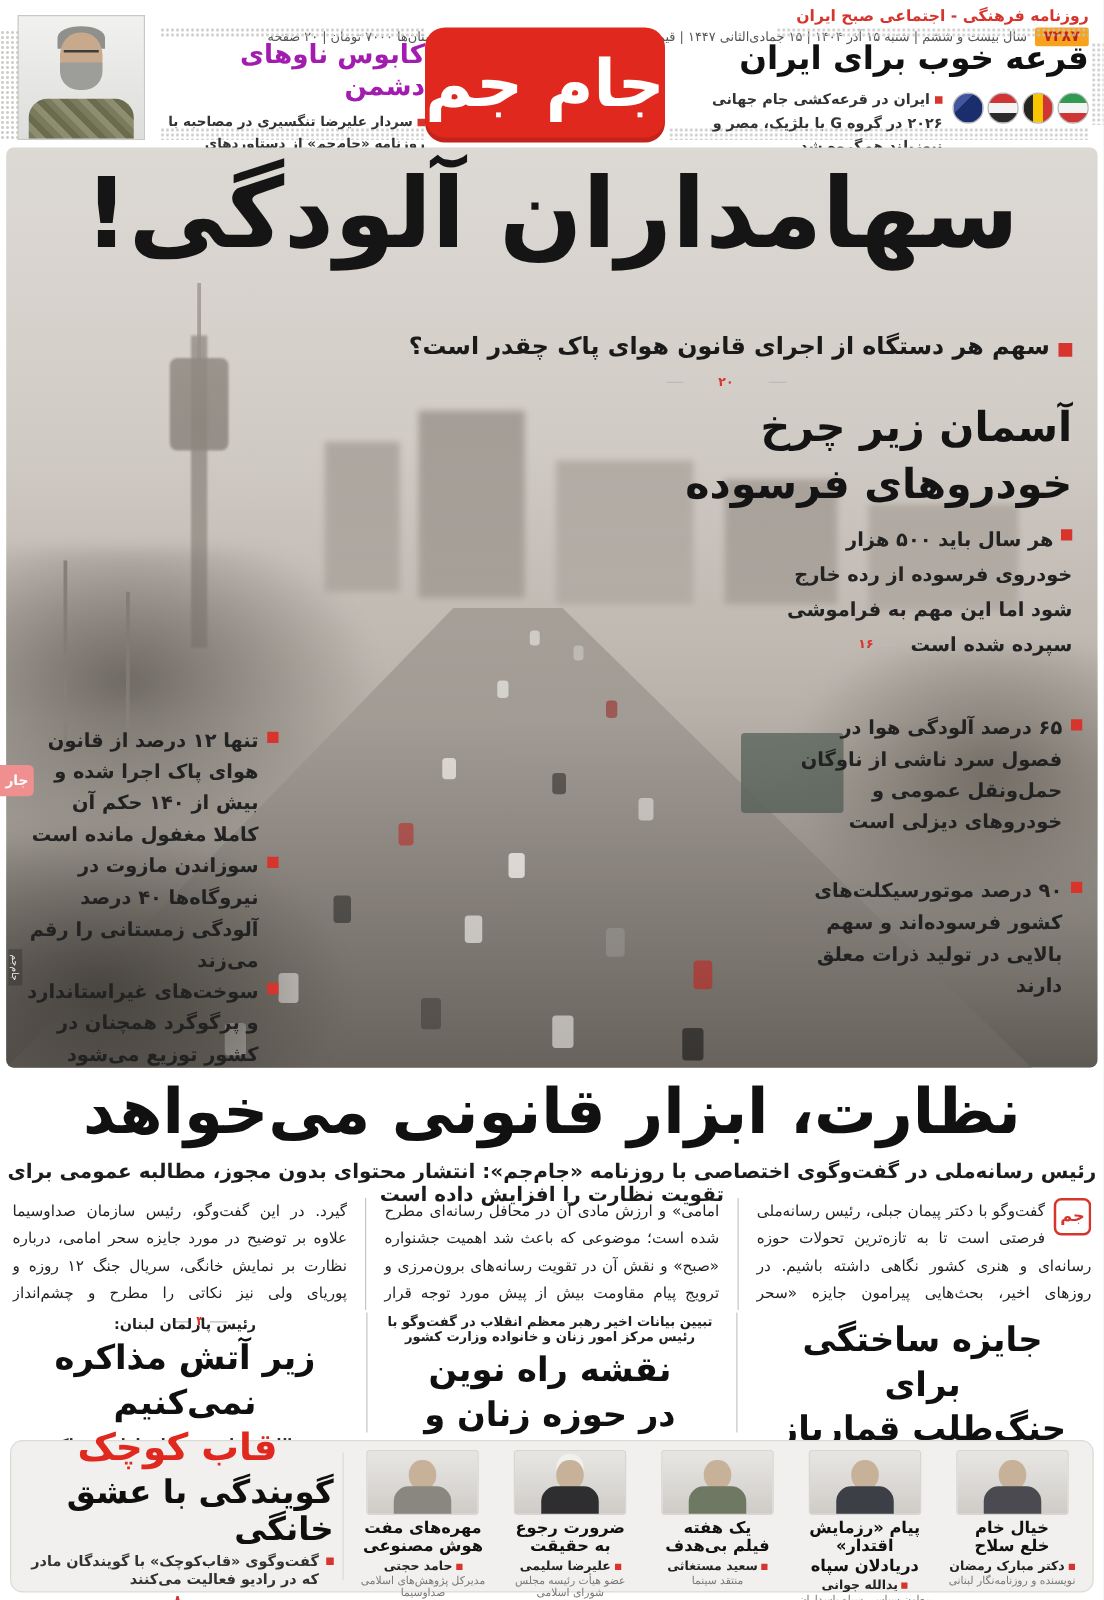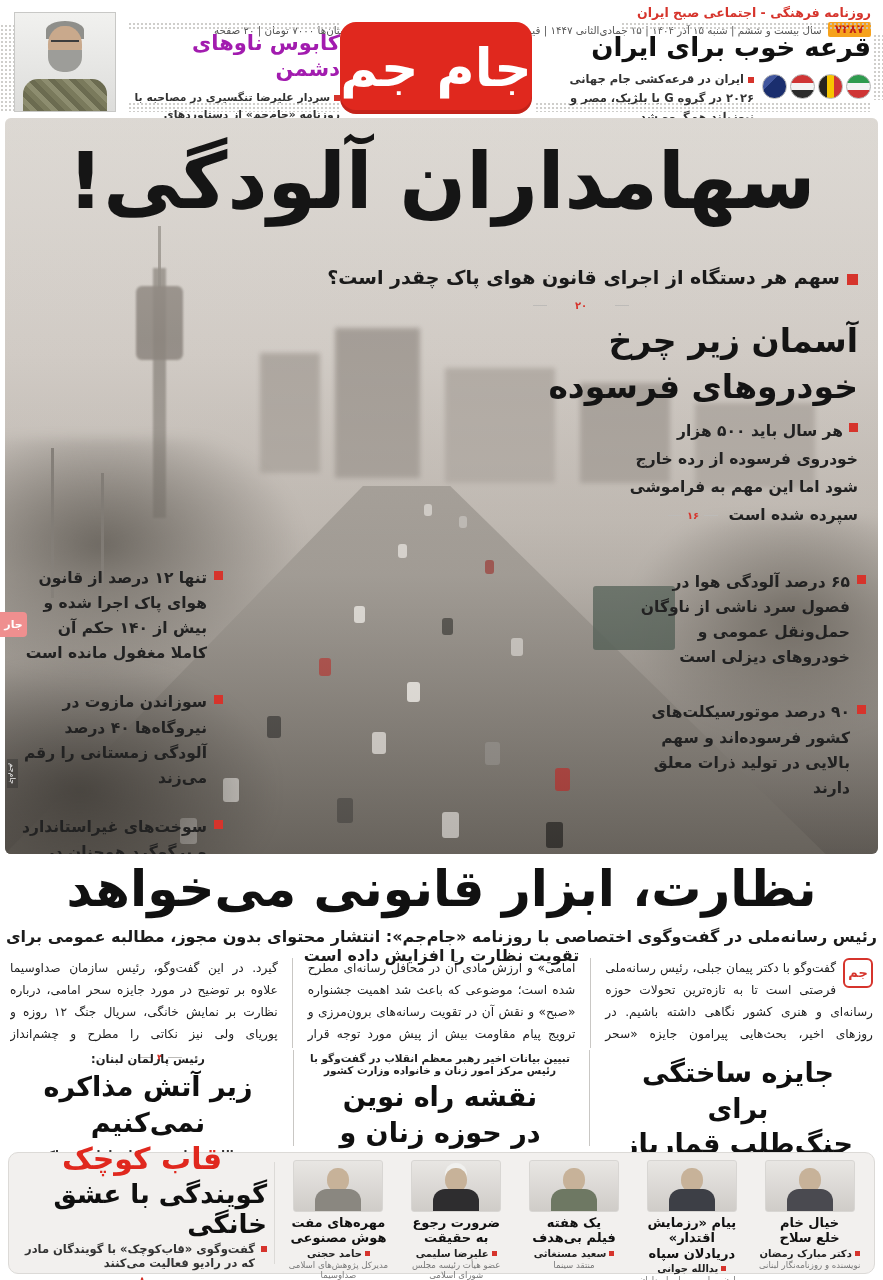--- a/index.html
+++ b/index.html
@@ -63,31 +63,31 @@
   .pole{width:3px;height:150px;background:#6b6660;filter:blur(.5px);opacity:.8;}
   .pole.p1{left:46px;top:330px;} .pole.p2{left:96px;top:355px;height:120px;}
   .road{left:0;top:368px;width:100%;height:368px;
         background:linear-gradient(180deg,#9b958e,#6e6962);
         clip-path:polygon(41% 0,51% 0,94% 100%,0% 100%);filter:blur(.6px);}
   .car{position:absolute;border-radius:3px;}
   .sign{left:588px;top:468px;width:82px;height:64px;background:#39493f;border-radius:3px;opacity:.85;filter:blur(.6px);}
   .haze{left:0;top:0;width:100%;height:100%;
         background:linear-gradient(180deg,rgba(224,220,214,.30) 0%,rgba(224,220,214,.05) 30%,rgba(205,200,193,.28) 62%,rgba(80,76,71,.22) 100%);}
   
-  .lead-h{left:0;top:18px;width:100%;text-align:center;font-size:78px;font-weight:900;color:#151515;letter-spacing:-2px;}
+  .lead-h{left:0;top:8px;width:100%;text-align:center;font-size:78px;font-weight:900;color:#151515;letter-spacing:-2px;}
   .lead-sub{right:20px;top:148px;display:flex;gap:7px;font-size:19px;font-weight:900;color:#1a1a1a;}
   .lead-sub .sq{margin-top:8px;width:11px;flex:0 0 11px;height:11px;}
   .pm20{right:262px;top:182px;width:70px;gap:28px;}
   .sec-h{right:20px;top:200px;text-align:right;font-size:33px;font-weight:900;color:#141414;line-height:1.4;}
   .sec-s{right:20px;top:300px;width:240px;text-align:right;font-size:15.5px;font-weight:bold;color:#222;line-height:1.8;}
   .pm16{right:150px;top:392px;width:70px;}
   .pbul{display:flex;flex-direction:column;}
   .bul{display:flex;gap:7px;text-align:right;font-size:15.5px;font-weight:bold;color:#222;line-height:1.62;}
   .buls-r{right:12px;top:452px;width:228px;gap:30px;}
-  .buls-l{left:14px;top:448px;width:204px;gap:24px;}
+  .buls-l{left:14px;top:462px;width:204px;}
   .credit{left:2px;bottom:66px;writing-mode:vertical-rl;font-size:7.5px;color:#f2f2f2;background:rgba(40,40,40,.35);padding:4px 1px;letter-spacing:1px;}
   .wmark{left:0;top:612px;width:27px;height:25px;background:#ef8f8f;color:#fff;font-size:11px;font-weight:bold;
          display:flex;align-items:center;justify-content:center;border-radius:0 4px 4px 0;z-index:5;}
   
   .med-h{left:0;top:860px;width:100%;text-align:center;font-size:50px;font-weight:900;color:#111;}
   .med-s{left:0;top:927px;width:100%;text-align:center;font-size:16px;font-weight:bold;color:#1c1c1c;}
   .med-body{left:10px;top:958px;width:863px;height:90px;overflow:hidden;
             column-count:3;column-gap:30px;column-rule:1px solid #c9c7c4;
             font-size:12.2px;line-height:1.8;color:#222;text-align:justify;}
   .glyph{float:right;width:26px;height:26px;border:2px solid #d6342c;border-radius:6px;color:#d6342c;

